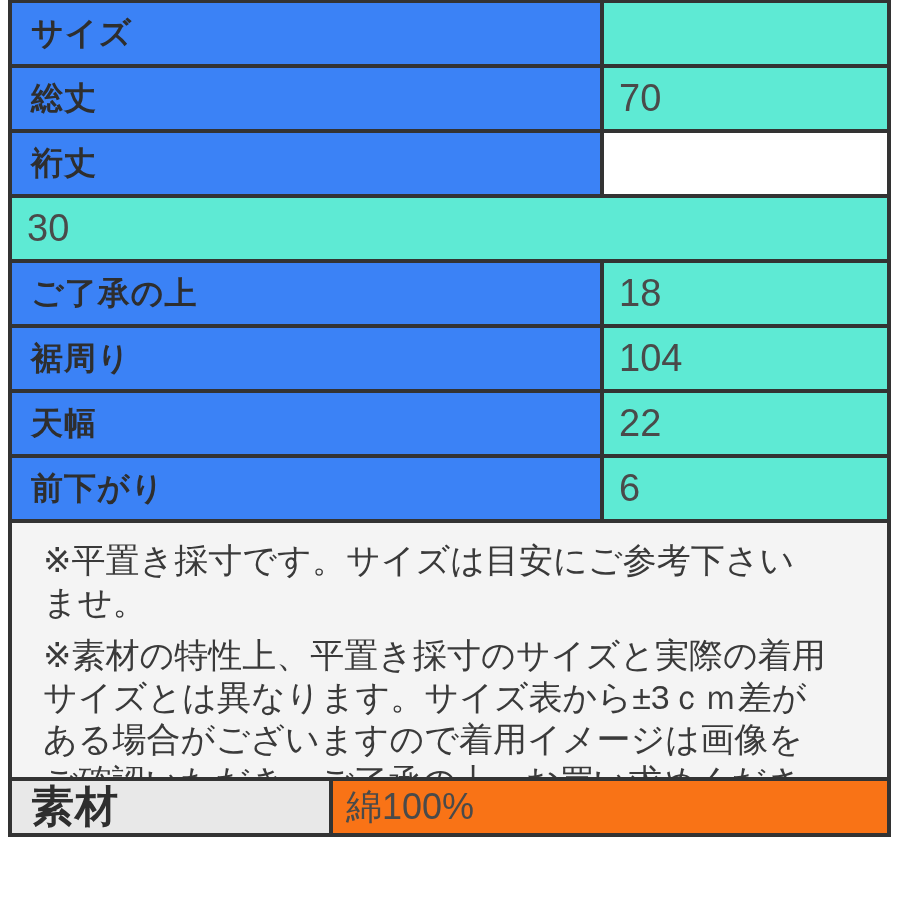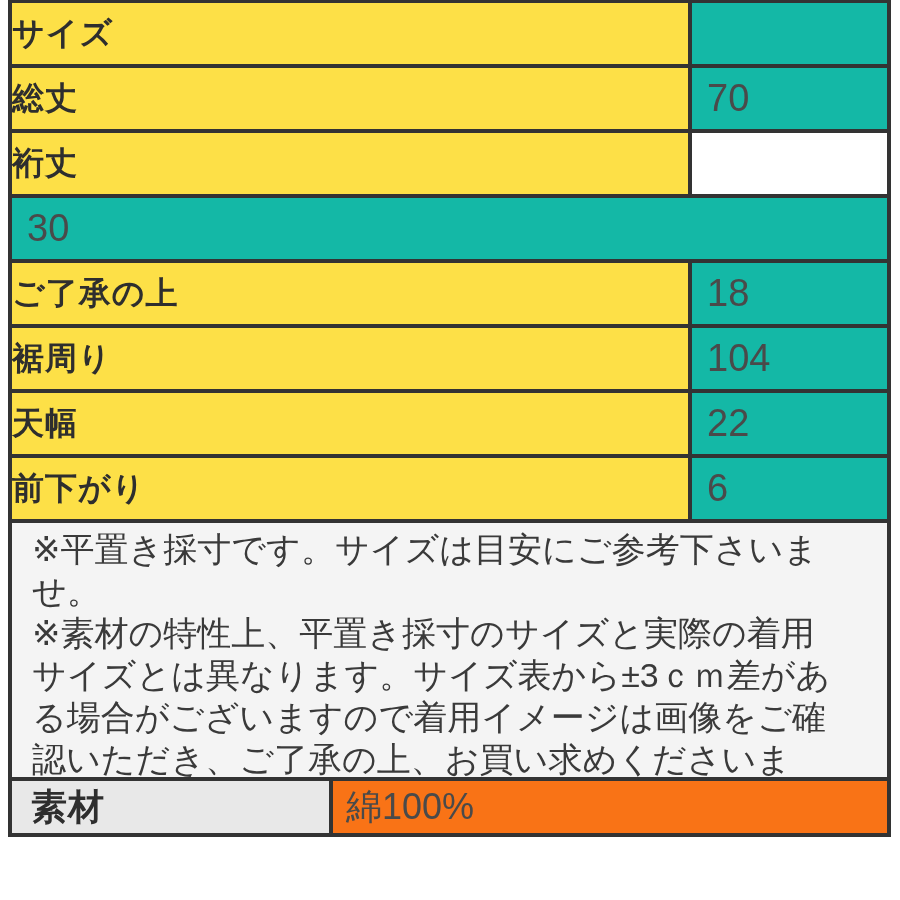--- a/index.html
+++ b/index.html
@@ -28,36 +28,37 @@
     border-top-width: 3px;
     background: #ffffff;
   }
   .srow {
     display: flex;
     height: 65px;
     box-sizing: border-box;
     border-bottom: 4px solid #333333;
   }
   .srow .lbl {
-    width: 680px;
+    width: 592px;
     box-sizing: border-box;
     border-right: 4px solid #333333;
-    background: #fde047;
+    background: #3b82f6;
     display: flex;
     align-items: center;
+    padding-left: 19px;
     font-size: 32px;
     font-weight: bold;
     color: #2e2e2e;
     letter-spacing: 1px;
     overflow: hidden;
     white-space: nowrap;
   }
   .srow .val {
     flex: 1;
-    background: #14b8a6;
+    background: #5eead4;
     display: flex;
     align-items: center;
     padding-left: 15px;
     font-size: 38px;
     font-weight: 400;
     color: #4a4a4a;
     overflow: hidden;
     white-space: nowrap;
   }
   .notes {
@@ -65,37 +66,37 @@
     height: 258px;
     background: #f4f4f4;
     border-bottom: 4px solid #333333;
     padding: 5px 49px 0 20px;
     font-size: 34px;
     line-height: 42px;
     color: #3a3a3a;
     overflow: hidden;
   }
   .notes p {
-    margin: 0;
+    margin: 11px;
     padding: 0;
   }
   .mrow {
     display: flex;
     height: 52px;
     box-sizing: border-box;
   }
   .mrow .lbl {
     width: 321px;
     box-sizing: border-box;
     border-right: 4px solid #333333;
     background: #e8e8e8;
     display: flex;
     align-items: center;
     padding-left: 19px;
-    font-size: 36px;
+    font-size: 43px;
     font-weight: bold;
     color: #2e2e2e;
     letter-spacing: 1px;
     overflow: hidden;
     white-space: nowrap;
   }
   .mrow .val {
     flex: 1;
     background: #f97316;
     display: flex;

